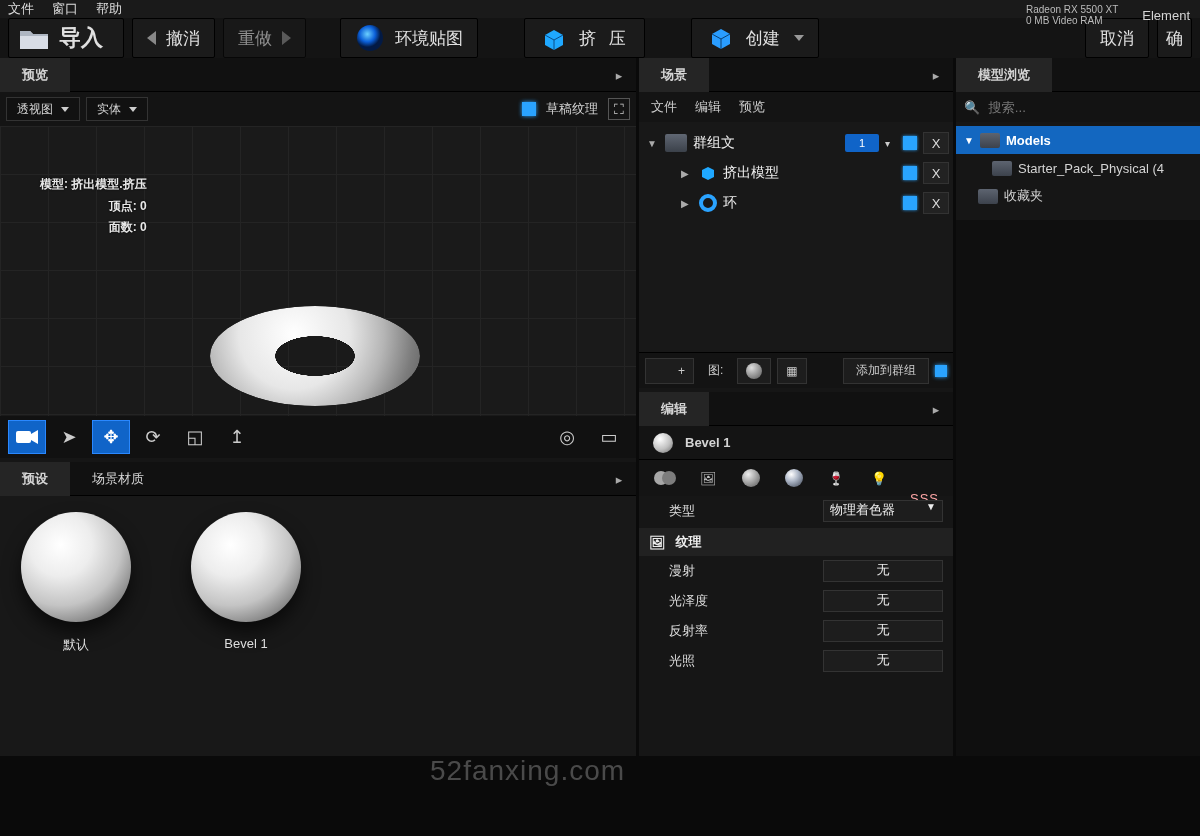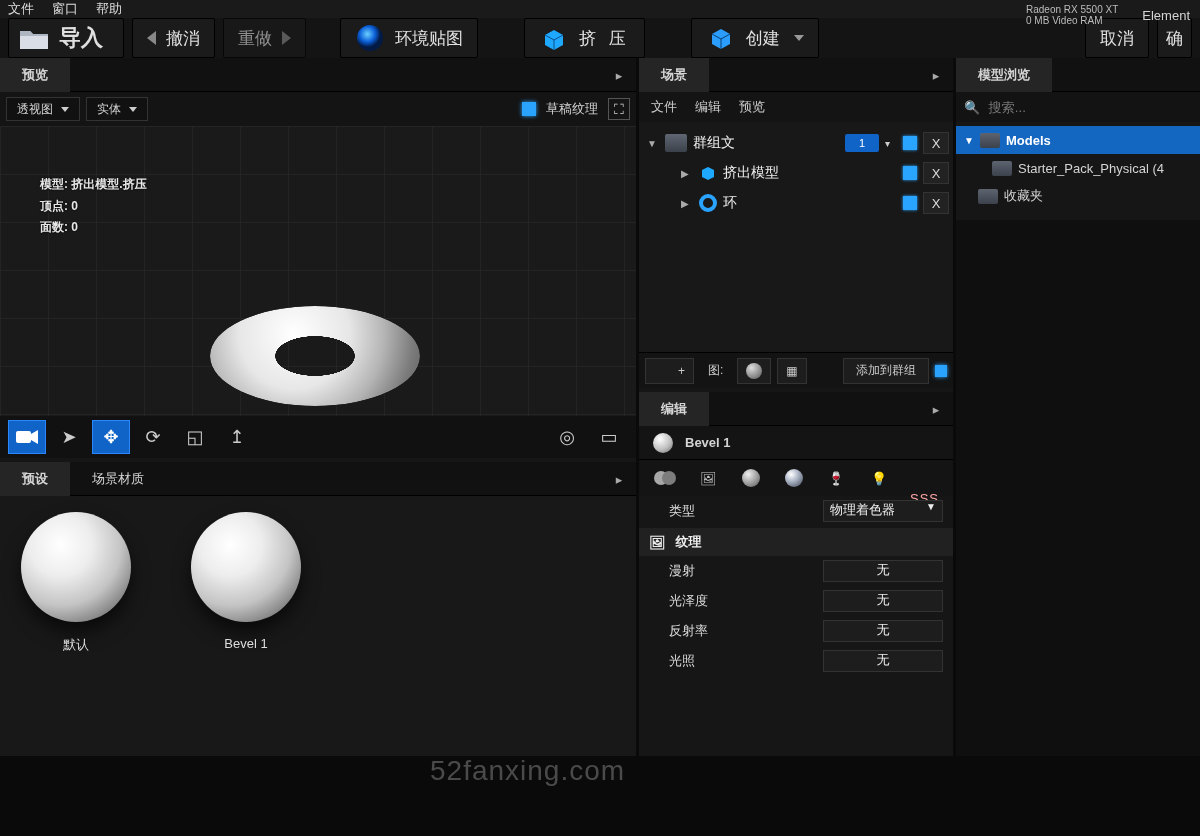--- a/index.html
+++ b/index.html
@@ -40,21 +40,21 @@
 .dd .caret { width:0;height:0;border-left:4px solid transparent;border-right:4px solid transparent;border-top:5px solid #ccc;}
 .sq { width:14px;height:14px; background:#2aa3ff; box-shadow:0 0 4px #2aa3ff;}
 .sq.sm{width:12px;height:12px;}
 .preview-ctrl .draft{ margin-left:auto; display:flex;align-items:center;gap:10px;}
 .fs-icon{ width:22px;height:22px;border:1px solid #555;display:flex;align-items:center;justify-content:center;color:#ccc;font-size:14px;}
 
 .viewport { height:290px; background:#1a1a1a; position:relative; overflow:hidden;}
 .viewport::before { content:""; position:absolute; inset:0;
   background-image:linear-gradient(#2b2b2b 1px, transparent 1px),linear-gradient(90deg,#2b2b2b 1px,transparent 1px);
   background-size:48px 48px; opacity:.6;}
-.vp-info { position:absolute; top:48px; left:40px; font-size:12px; color:#e8e8e8; font-weight:bold; line-height:1.8; text-shadow:0 0 2px #000;}
+.vp-info { position:absolute; top:48px; left:40px; font-size:12px; color:#e8e8e8; font-weight:bold; line-height:1.8; text-shadow:0 0 2px #000;text-align:right;}
 .torus { position:absolute; left:210px; top:180px; width:210px; height:100px;}
 .torus::before{ content:""; position:absolute; inset:0; border-radius:50%;
   background:radial-gradient(circle at 40% 28%, #fff, #e7e7e7 38%, #b5b5b5 62%, #7c7c7c 82%, #5a5a5a);
   -webkit-mask:radial-gradient(ellipse 40px 20px at 50% 50%, transparent 99%, #000 100%);
           mask:radial-gradient(ellipse 40px 20px at 50% 50%, transparent 99%, #000 100%);
   box-shadow:0 22px 22px rgba(0,0,0,.55);}
 
 .tool-row { height:42px; background:#111; display:flex; align-items:center; gap:4px; padding:0 8px;}
 .ticon{ width:38px;height:34px;display:flex;align-items:center;justify-content:center;border:1px solid transparent;color:#ccc;font-size:18px;}
 .ticon.active{ background:#1064c8; border-color:#2a88ff; color:#fff;}

